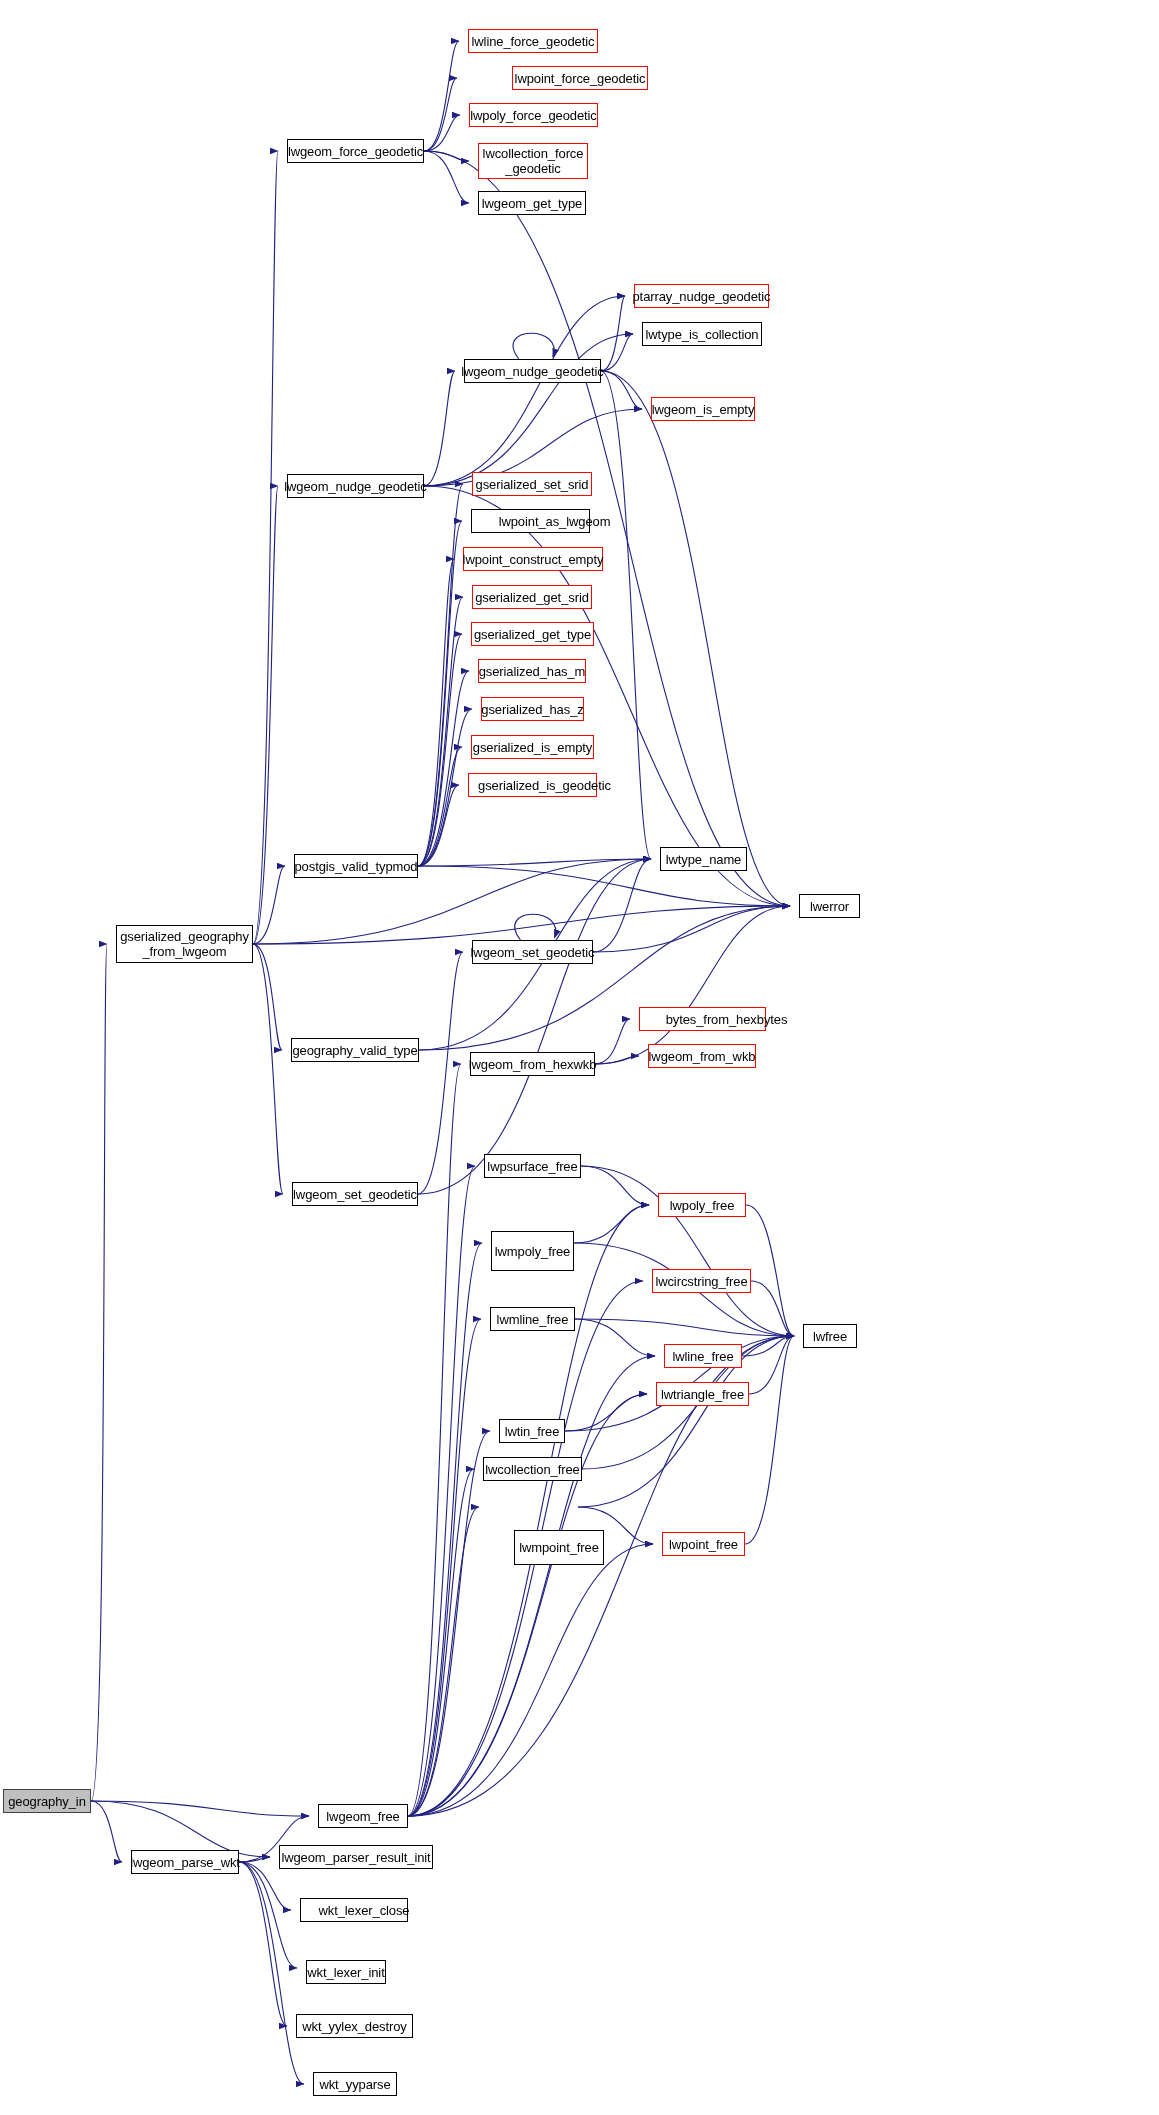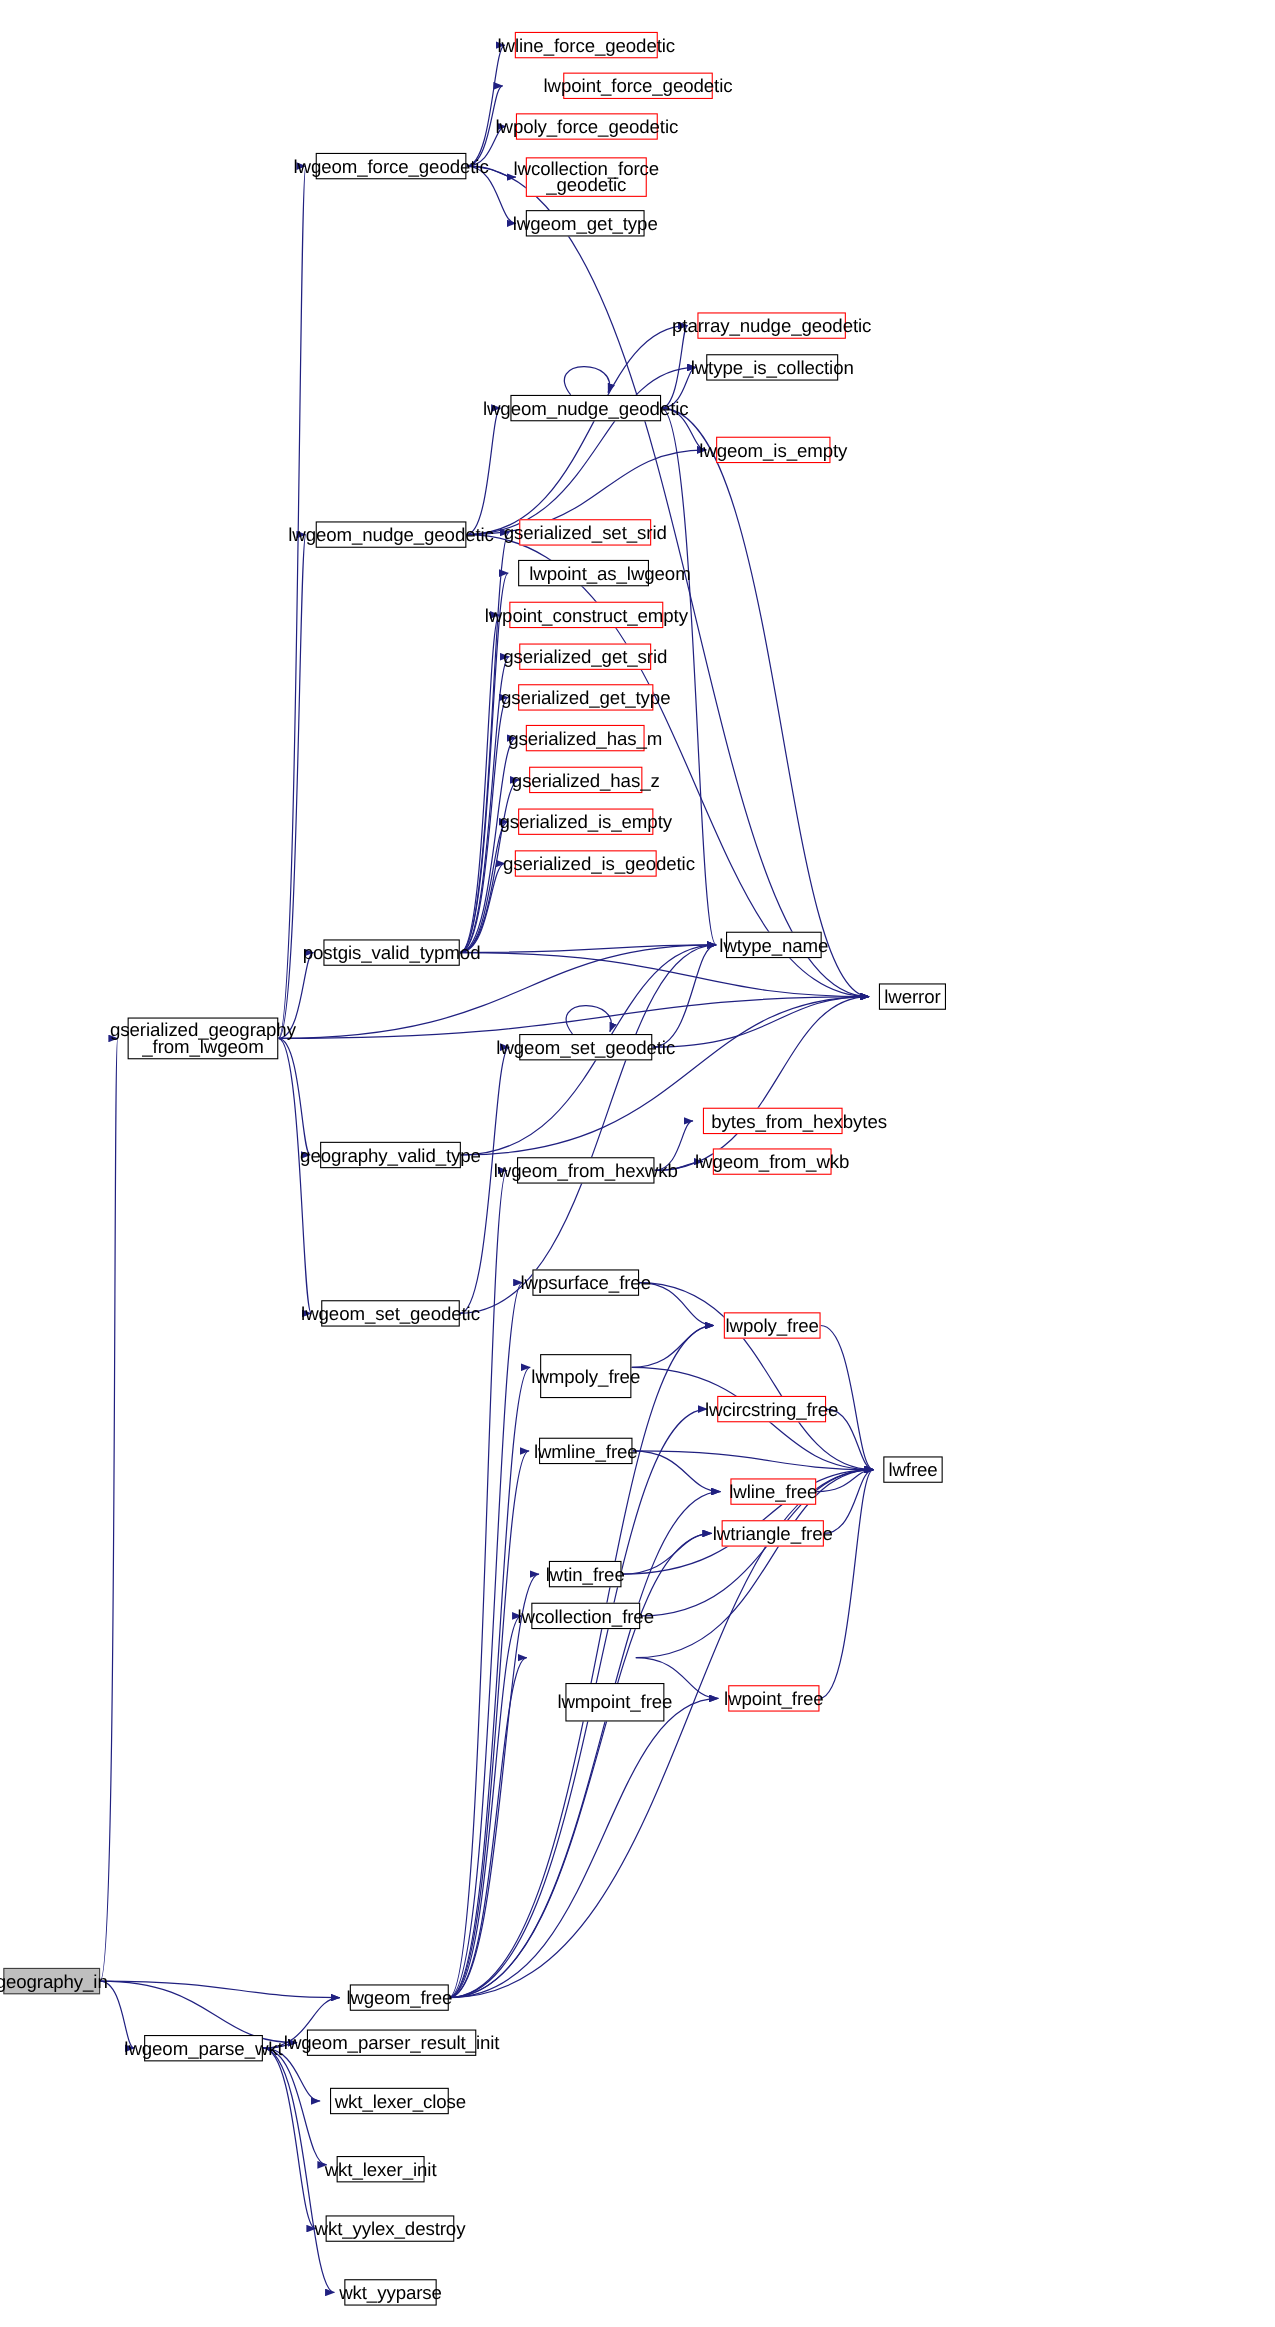--- a/index.html
+++ b/index.html
@@ -27,21 +27,21 @@
   .node {
     position: absolute;
     box-sizing: border-box;
     display: flex;
     align-items: center;
     justify-content: center;
     text-align: center;
     background: #ffffff;
     border: 1px solid #000000;
     color: #000000;
-    font-size: 17px;
+    font-size: 13px;
     line-height: 15px;
     letter-spacing: -0.1px;
     white-space: pre;
     z-index: 3;
   }
   .node.red {
     border-color: #ff0000;
   }
   .node.root {
     background: #bfbfbf;

